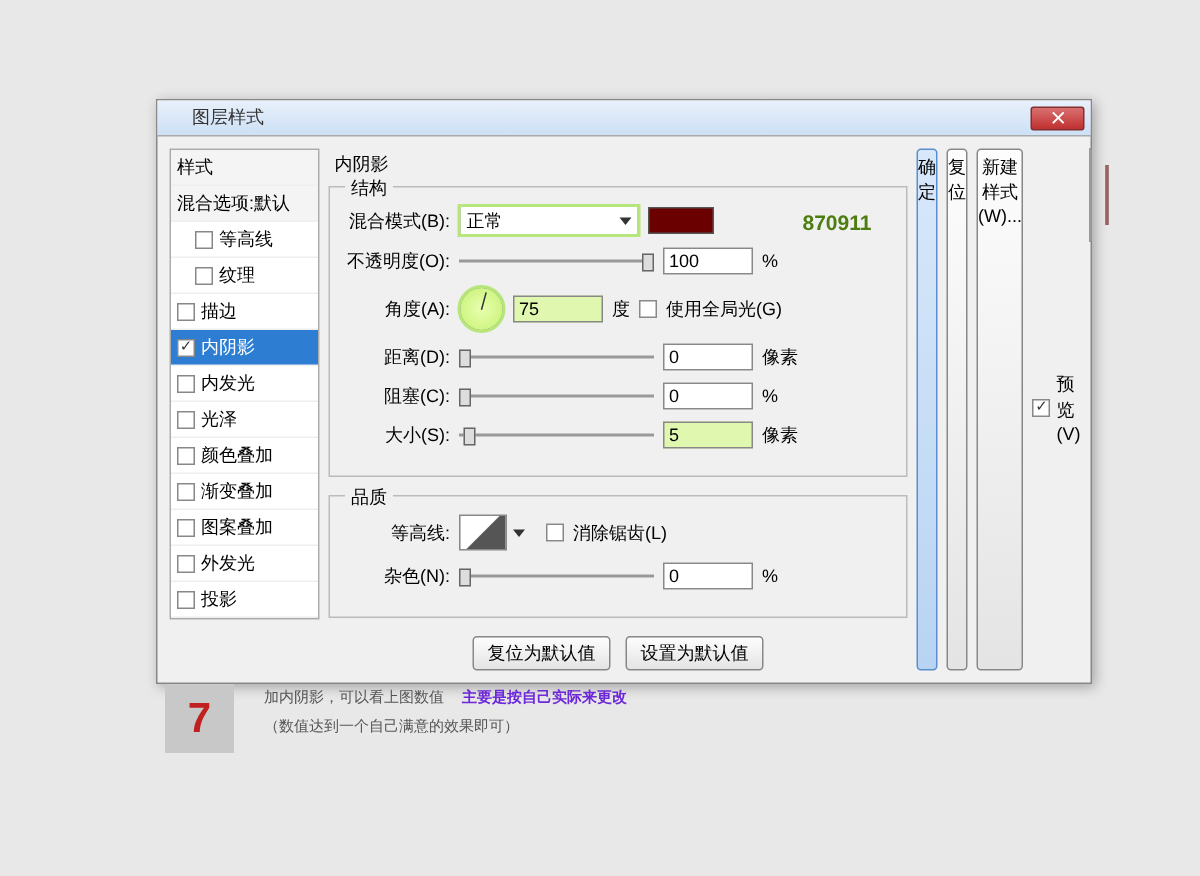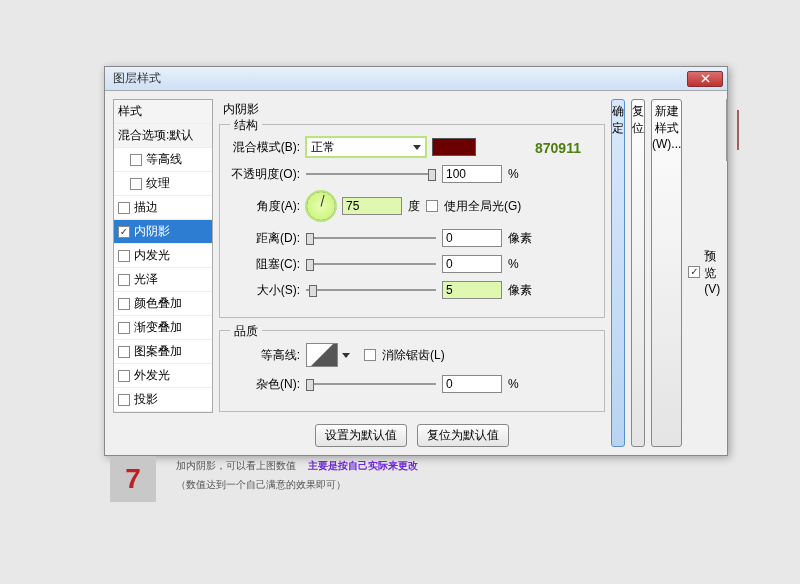--- a/index.html
+++ b/index.html
@@ -1,19 +1,19 @@
 <!DOCTYPE html>
 <html><head>
 <meta charset="utf-8">
 <style>
 * { box-sizing: border-box; margin: 0; padding: 0; }
 body { font-family: "Microsoft YaHei", Arial, sans-serif; font-size: 12px; background: #e8e8e8; width: 800px; height: 584px; position: relative; }
 .dialog { position: absolute; left: 104px; top: 66px; width: 624px; background: #f0f0f0; border: 1px solid #888; box-shadow: 2px 2px 8px rgba(0,0,0,0.3); }
 .titlebar { background: linear-gradient(#e8f0fb, #cde0f5); height: 24px; display: flex; align-items: center; padding: 0 4px 0 8px; border-bottom: 1px solid #aaa; }
-.titlebar-title { flex: 1; color: #333; }
+.titlebar-title { flex: 1; color: #333; margin-left: 15px; }
 .close-btn { width: 36px; height: 16px; background: linear-gradient(#d97070,#c03030); border: 1px solid #803030; display: flex; align-items: center; justify-content: center; border-radius: 2px; }
 .close-btn svg { width: 9px; height: 9px; }
 .dialog-body { display: flex; padding: 8px; gap: 6px; }
 .styles-panel { width: 100px; }
 .style-list { border: 1px solid #aaa; background: #fff; }
 .style-item { padding: 3px 4px; display: flex; align-items: center; gap: 4px; border-bottom: 1px solid #eee; }
 .style-item.header { background: #f4f4f4; }
 .style-item.indent { padding-left: 16px; }
 .style-item.selected { background: #2d7dd2; color: #fff; }
 .chk { width: 12px; height: 12px; border: 1px solid #888; background: #fff; display: inline-flex; align-items: center; justify-content: center; flex-shrink: 0; }
@@ -201,22 +201,22 @@
               <div class="slider-track"></div>
               <div class="slider-thumb" style="left:0"></div>
             </div>
           <div class="numfield">
               <span>0</span>
             </div>
           <span>%</span>
         </div>
       </div>
       <div class="btn-row">
+        <div class="dlg-btn">复位为默认值</div>
         <div class="dlg-btn">设置为默认值</div>
-        <div class="dlg-btn">复位为默认值</div>
       </div>
     </div>
 
     <div class="right-panel">
       <div class="r-btn primary">确定</div>
       <div class="r-btn">复位</div>
       <div class="r-btn">新建样式(W)...</div>
       <div class="preview-chk">
         <span class="chk checked"></span>
         <span>预览(V)</span>

